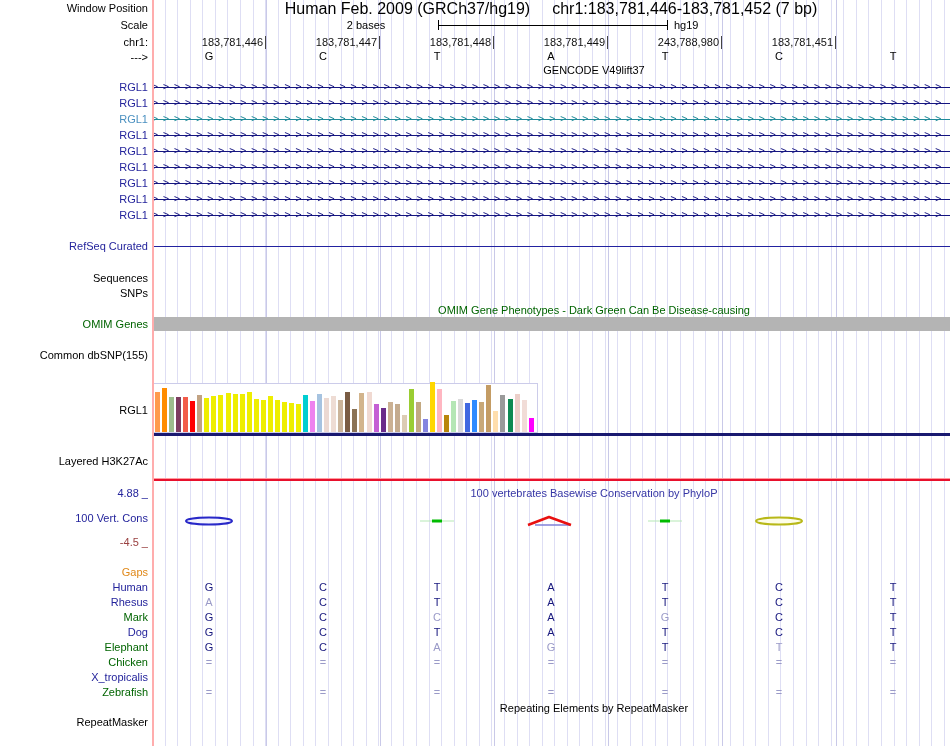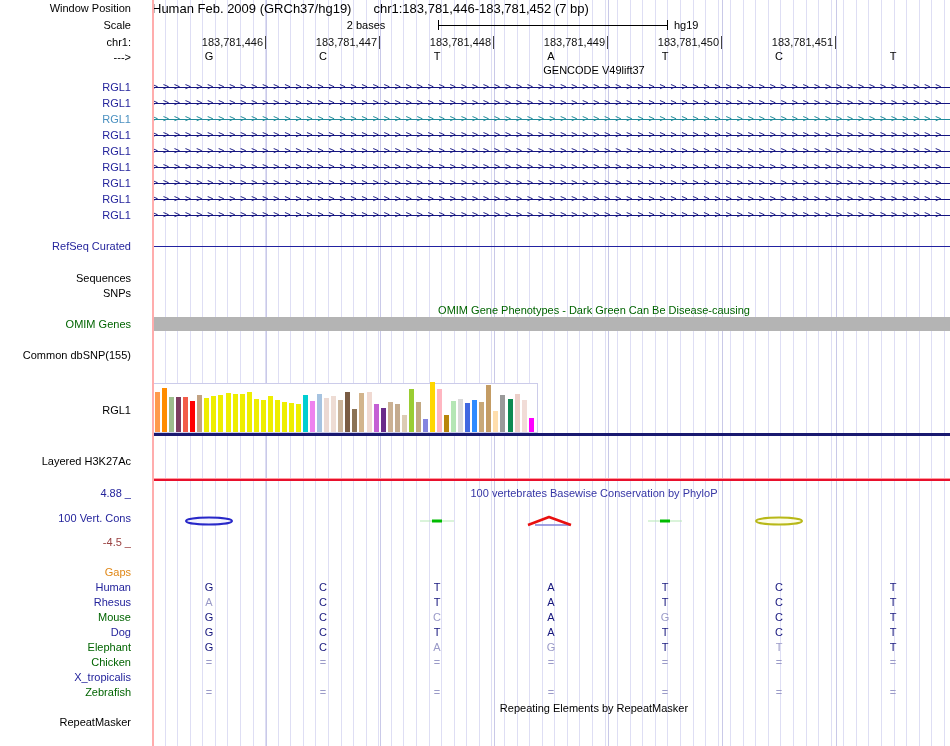--- a/index.html
+++ b/index.html
@@ -4,26 +4,26 @@
 <style>
   html,body{margin:0;padding:0;background:#fff}
   .browser{position:relative;width:950px;height:746px;background:#fff;overflow:hidden;
            font-family:"Liberation Sans",sans-serif;color:#000}
   
   .grid{position:absolute;left:152px;top:0;width:798px;height:746px;z-index:0;
         background:
           repeating-linear-gradient(90deg,#c9c9e8 0 1px,transparent 1px 114px),
           repeating-linear-gradient(90deg,#dedef4 0 1px,transparent 1px 12.57px);}
   .guideline{position:absolute;left:152px;top:0;width:2px;height:746px;background:#ffadad;z-index:5}
-  .lbl{position:absolute;right:819px;font-size:11px;line-height:13px;white-space:nowrap;text-align:left;z-index:3}
+  .lbl{position:absolute;right:802px;font-size:11px;line-height:13px;white-space:nowrap;text-align:left;z-index:3}
   .title{position:absolute;left:152px;width:884px;text-align:center;font-size:11px;line-height:13px;white-space:nowrap;z-index:3}
   .small{font-size:9px;line-height:11px}
   .navy{color:#24249c}.green{color:#006400}.blue{color:#3535a5}.maroon{color:#994040}
-  .hdr{position:absolute;left:152px;top:2px;width:798px;display:flex;justify-content:flex-start;gap:22px;
-       font-size:13px;line-height:14px;z-index:3;white-space:nowrap}
+  .hdr{position:absolute;left:152px;top:2px;width:798px;display:flex;justify-content:center;gap:22px;
+       font-size:16px;line-height:14px;z-index:3;white-space:nowrap}
   .scaleval{position:absolute;left:300px;top:19px;width:132px;text-align:center;font-size:11px;z-index:3}
   .scalebar{position:absolute;left:438px;top:20px;width:228px;height:10px;z-index:3;
             border-left:1px solid #000;border-right:1px solid #000;
             background:linear-gradient(#000,#000) center/100% 1px no-repeat}
   .scalegen{position:absolute;left:674px;top:19px;font-size:11px;z-index:3}
   .rnum{position:absolute;top:36px;height:13px;font-size:11px;text-align:right;color:#111;
         border-right:1px solid #444;padding-right:2px;box-sizing:border-box;z-index:3}
   .bcell{position:absolute;width:114px;text-align:center;font-size:11px;line-height:13px;z-index:3}
   .generow{position:absolute;left:152px;width:798px;height:16px;overflow:hidden;z-index:2;
            font-family:"DejaVu Sans Mono",monospace;font-size:10px;line-height:16px;
@@ -53,21 +53,21 @@
     <span>chr1:183,781,446-183,781,452 (7 bp)</span>
   </div>
   <div class="scaleval">2 bases</div>
   <div class="scalebar"></div>
   <div class="scalegen">hg19</div>
   <div id="ruler-row">
       <div class="rnum" style="left: 160px; width: 106px;">183,781,446</div>
       <div class="rnum" style="left: 274px; width: 106px;">183,781,447</div>
       <div class="rnum" style="left: 388px; width: 106px;">183,781,448</div>
       <div class="rnum" style="left: 502px; width: 106px;">183,781,449</div>
-      <div class="rnum" style="left: 616px; width: 106px;">183,781,450</div>
+      <div class="rnum" style="left: 616px; width: 106px;">243,788,980</div>
       <div class="rnum" style="left: 730px; width: 106px;">183,781,451</div>
     </div>
   <div id="base-row">
       <div class="bcell" style="left: 152px; top: 50px;">G</div>
       <div class="bcell" style="left: 266px; top: 50px;">C</div>
       <div class="bcell" style="left: 380px; top: 50px;">T</div>
       <div class="bcell" style="left: 494px; top: 50px;">A</div>
       <div class="bcell" style="left: 608px; top: 50px;">T</div>
       <div class="bcell" style="left: 722px; top: 50px;">C</div>
       <div class="bcell" style="left: 836px; top: 50px;">T</div>
@@ -237,19 +237,19 @@
     <div class="lbl" style="top: 113px; color: rgb(74, 144, 192);">RGL1</div>
     <div class="lbl" style="top: 129px; color: rgb(36, 36, 156);">RGL1</div>
     <div class="lbl" style="top: 145px; color: rgb(36, 36, 156);">RGL1</div>
     <div class="lbl" style="top: 161px; color: rgb(36, 36, 156);">RGL1</div>
     <div class="lbl" style="top: 177px; color: rgb(36, 36, 156);">RGL1</div>
     <div class="lbl" style="top: 193px; color: rgb(36, 36, 156);">RGL1</div>
     <div class="lbl" style="top: 209px; color: rgb(36, 36, 156);">RGL1</div>
     <div class="lbl" style="top: 566px; color: rgb(224, 136, 24);">Gaps</div>
     <div class="lbl" style="top: 581px; color: rgb(36, 36, 156);">Human</div>
     <div class="lbl" style="top: 596px; color: rgb(36, 36, 156);">Rhesus</div>
-    <div class="lbl" style="top: 611px; color: rgb(0, 100, 0);">Mouse</div>
+    <div class="lbl" style="top: 611px; color: rgb(0, 100, 0);">Mark</div>
     <div class="lbl" style="top: 626px; color: rgb(36, 36, 156);">Dog</div>
     <div class="lbl" style="top: 641px; color: rgb(0, 100, 0);">Elephant</div>
     <div class="lbl" style="top: 656px; color: rgb(0, 100, 0);">Chicken</div>
     <div class="lbl" style="top: 671px; color: rgb(36, 36, 156);">X_tropicalis</div>
     <div class="lbl" style="top: 686px; color: rgb(0, 100, 0);">Zebrafish</div>
   </div>
 
 </body></html>

